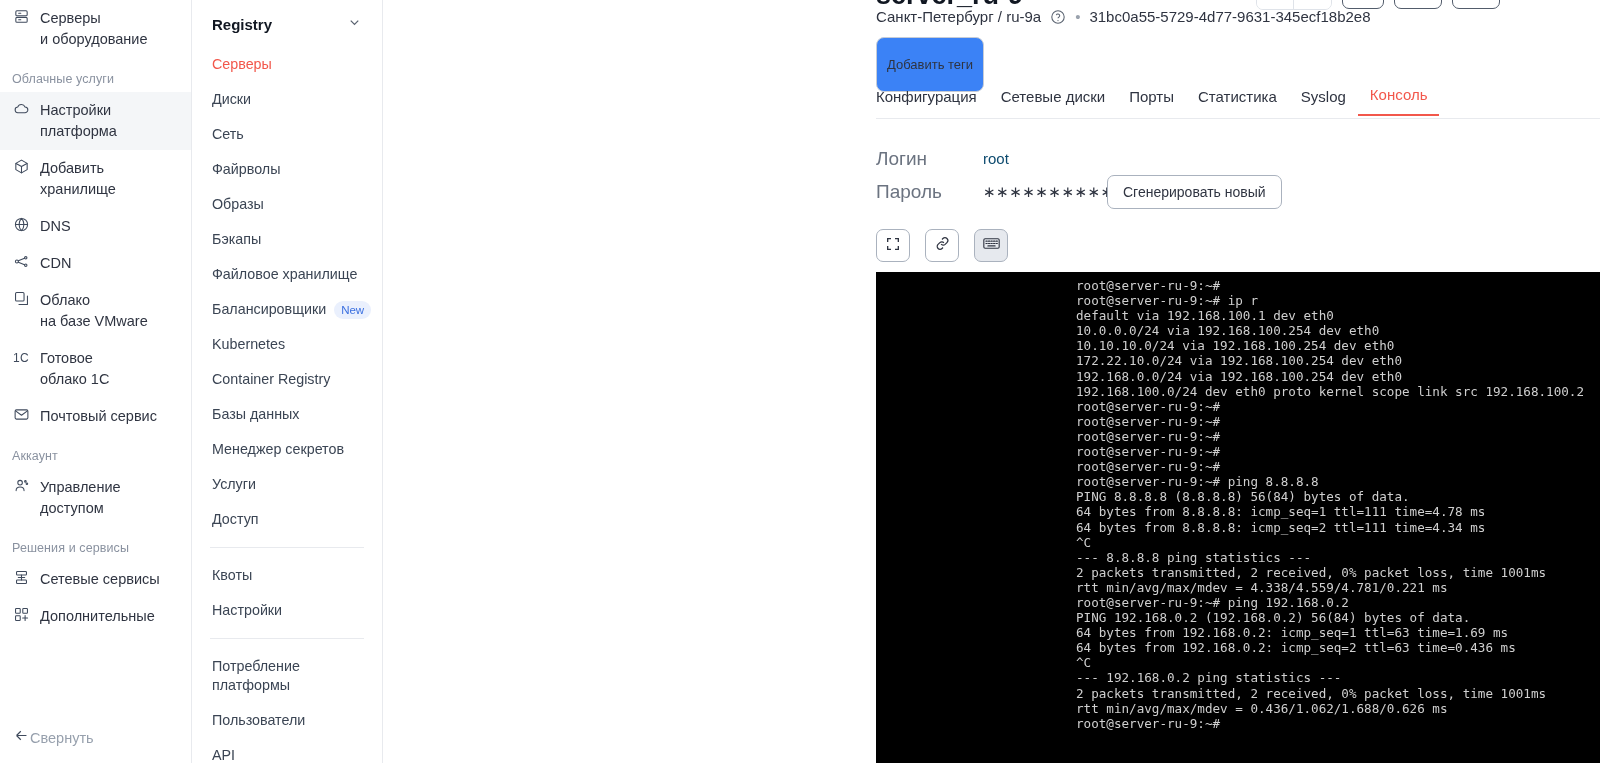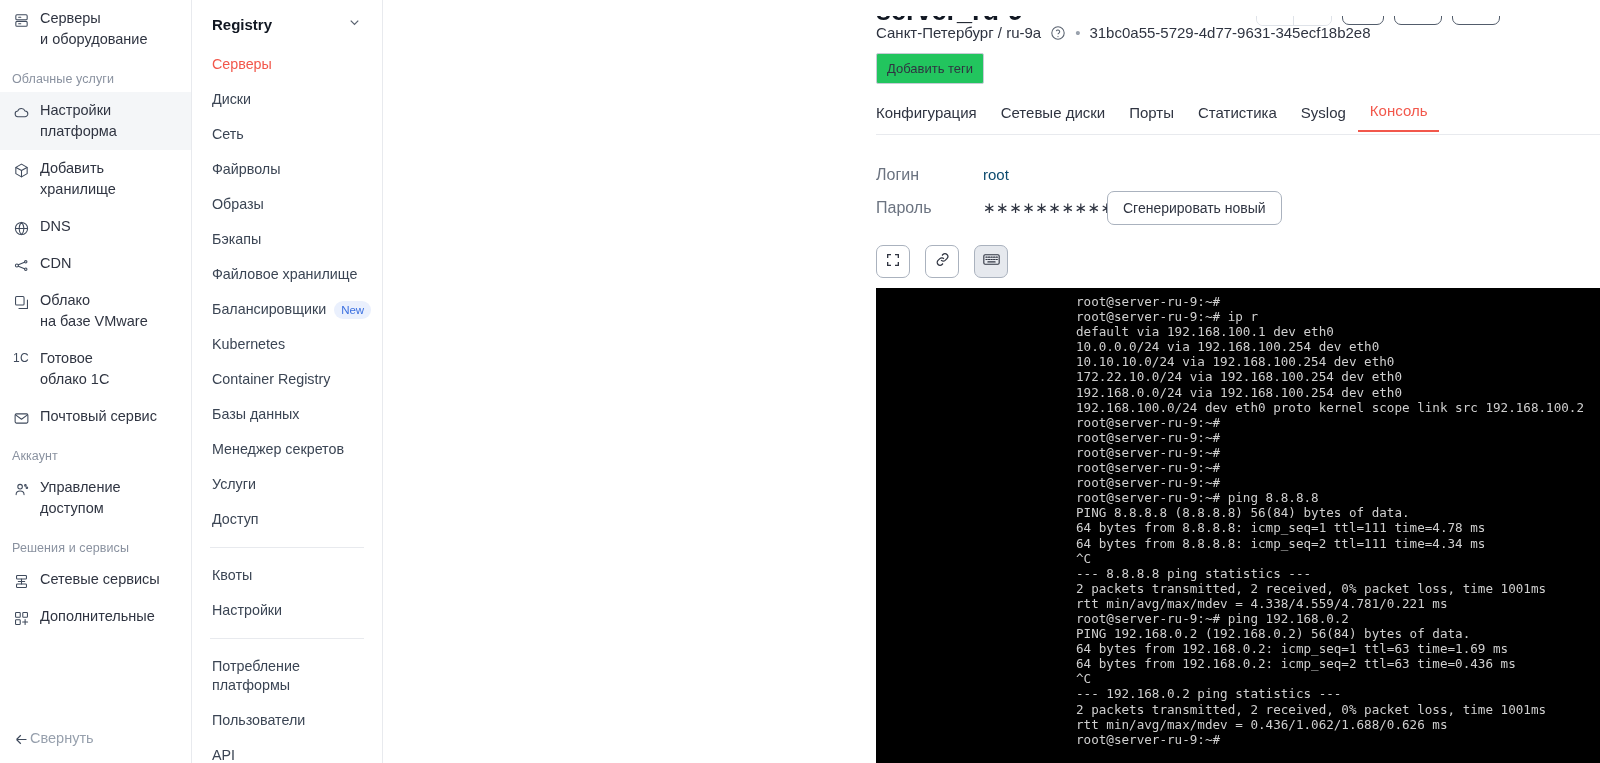--- a/index.html
+++ b/index.html
@@ -23,21 +23,21 @@
   .nav1-inner { padding-top: 0px; }
   .n1-item {
     display: flex; align-items: flex-start; gap: 10px;
     padding: 8px 12px 8px 12px;
     font-size: 14.5px; line-height: 21px; color: #2f3441;
     cursor: pointer;
   }
   .n1-item.active { background: #f4f6f8; box-shadow: inset 2px 0 0 0 transparent; }
   .n1-ico {
     width: 18px; flex: 0 0 18px; height: 21px;
-    display: flex; align-items: flex-end; justify-content: center;
+    display: flex; align-items: flex-start; justify-content: center;
     color: #3f4a5c;
   }
   .n1-lbl { white-space: pre-line; }
   .n1-group {
     font-size: 12.5px; color: #8a92a0; padding: 14px 12px 6px 12px;
     letter-spacing: .1px;
   }
   .n1-collapse {
     display: flex; align-items: center; 
     padding: 6px 12px; font-size: 14.5px; color: #97a0ad; cursor: pointer;
@@ -65,40 +65,40 @@
   }
   .n2-item.active { color: #f2574b; }
   .n2-item.wrap { white-space: pre-line; }
   .n2-sep { height: 1px; background: #e8eaee; margin: 10px 18px; }
   .badge-new {
     background: #eaf0fd; color: #3a6fe0; font-size: 11.5px;
     border-radius: 9px; padding: 2px 7px; line-height: 14px;
   }
 
   
-  .main { flex: 1 1 auto; position: relative; overflow: hidden; padding-left: 110px; margin-top: 16px; }
+  .main { flex: 1 1 auto; position: relative; overflow: hidden; padding-left: 110px; }
 
   .page-title {
     font-size: 27px; font-weight: bold; color: #111722;
     position: absolute; top: -20px; left: 493px; white-space: nowrap;
   }
   .subline {
     position: absolute; top: 8px; left: 493px;
     display: flex; align-items: center; gap: 9px;
     font-size: 15px; color: #2f3441; white-space: nowrap;
   }
   .q-ico { color: #59626f; display: inline-flex; }
   .dot { color: #9aa2ad; font-size: 15px; line-height: 1; }
   .uuid { color: #2f3441; }
 
   .tags-btn {
     position: absolute; top: 37px; left: 493px;
-    border: 1px solid #c6ccd6; border-radius: 2px;
-    background: #22c55e; color: #2f3441;
-    font-size: 13px; padding: 7px 10px; cursor: pointer;
+    border: 1px solid #c6ccd6; border-radius: 8px;
+    background: #3b82f6; color: #2f3441;
+    font-size: 13px; padding: 19px 10px; cursor: pointer;
     font-family: inherit;
   }
 
   
   .tabs {
     position: absolute; top: 82px; left: 493px; right: 0;
     display: flex; gap: 0px; align-items: flex-end;
   }
   .tab {
     font-size: 15px; color: #2f3441; padding: 4px 12px 11px 12px;
@@ -107,21 +107,21 @@
   .tab:first-child { padding-left: 0; }
   .tab.active { color: #f2574b; border-bottom: 2px solid #f2574b; }
   .tabs-rule {
     position: absolute; top: 0px; left: 493px; right: 0; height: 1px;
     background: #e8eaee; top: 118px;
   }
 
   
   .creds { position: absolute; top: 142px; left: 493px; }
   .cred-row { display: flex; align-items: center; height: 33px; }
-  .cred-label { width: 107px; font-size: 16px; color: #6b7380; }
+  .cred-label { width: 107px; font-size: 19px; color: #6b7380; }
   .cred-value { font-size: 15px; color: #0c4a6e; }
   .cred-pass {
     font-size: 15px; color: #2f3441; letter-spacing: .5px;
     width: 120px; font-family: "Liberation Sans", sans-serif;
   }
   .gen-btn {
     border: 1px solid #aab2be; border-radius: 7px; background: #fff;
     color: #2f3441; font-size: 14px; padding: 8px 15px; cursor: pointer;
     margin-left: 4px; font-family: inherit;
   }

